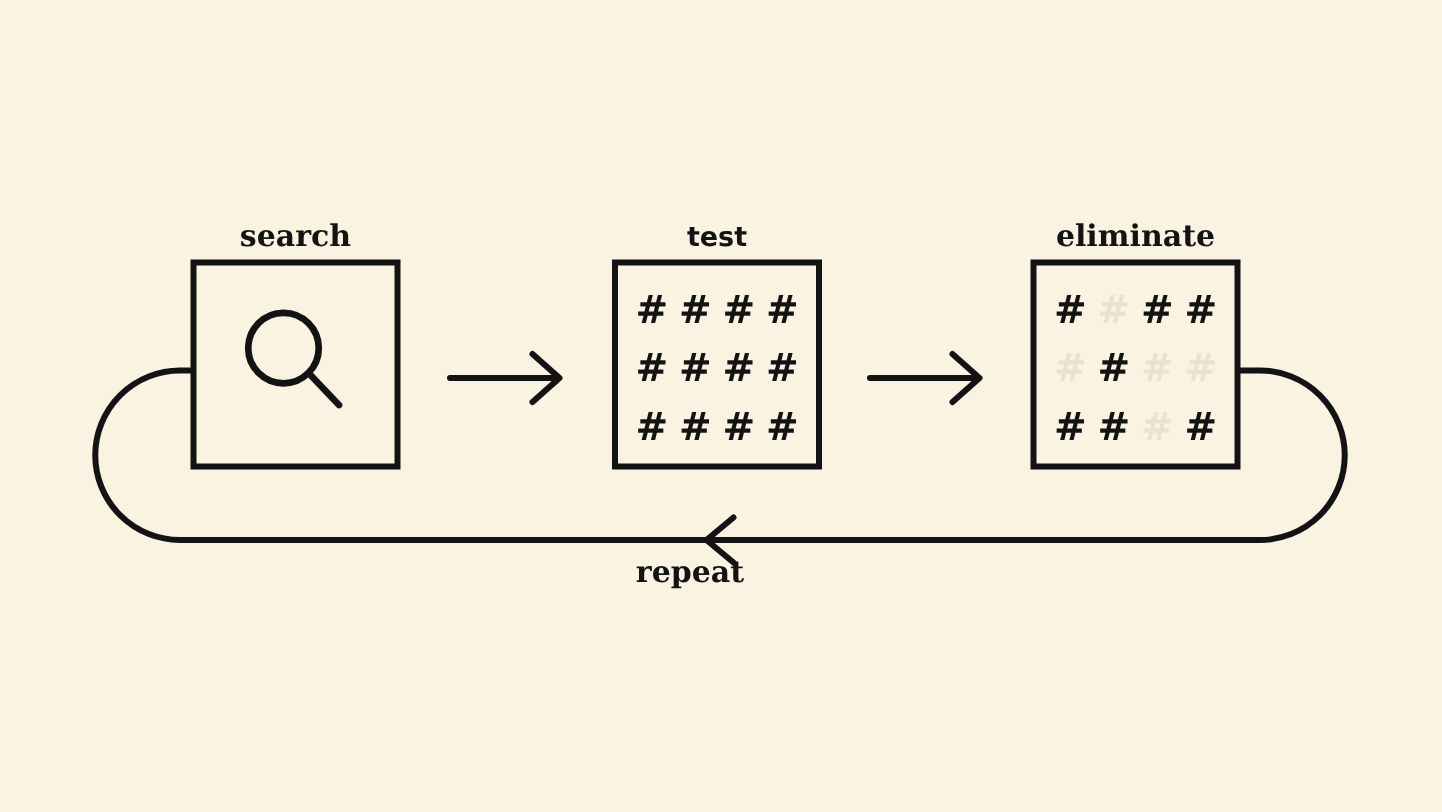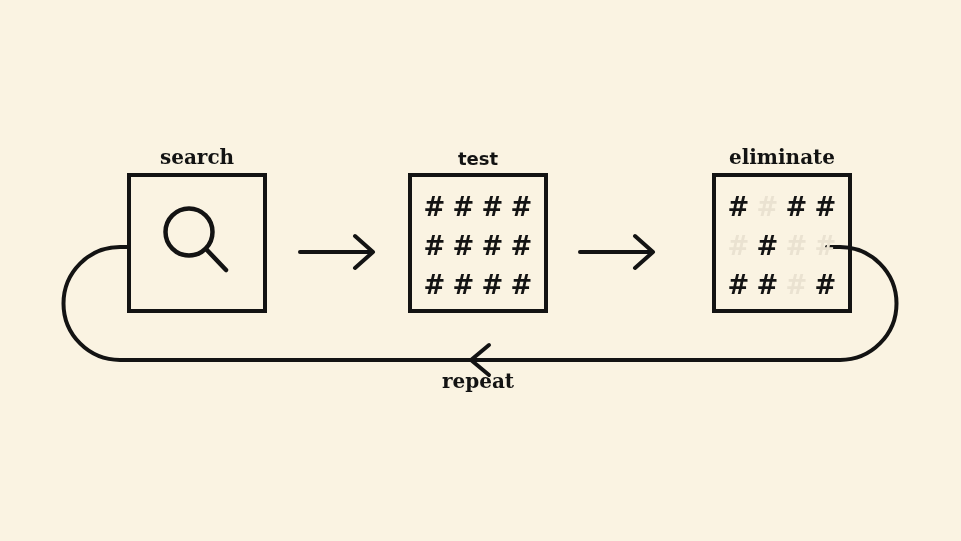--- a/index.html
+++ b/index.html
@@ -53,21 +53,21 @@
     left: 50%;
     transform: translateX(-50%);
     white-space: nowrap;
     font-weight: bold;
     color: var(--ink);
   }
   .label-serif { font-family: "DejaVu Serif", serif; font-size: 20px; }
   .label-sans  { font-family: "DejaVu Sans", sans-serif; font-size: 18px; }
   .node-search { left: 127px; }
   .node-test { left: 408px; }
-  .node-eliminate { left: 712px; }
+  .node-eliminate { left: 687px; }
   .magnifier-svg { display: block; }
   .magnifier-svg circle, .magnifier-svg line {
     fill: none;
     stroke: var(--ink);
     stroke-width: 4.5;
     stroke-linecap: round;
   }
   .hash-grid {
     display: flex;
     flex-direction: column;
@@ -82,21 +82,21 @@
     justify-content: center;
     font-family: "DejaVu Sans", sans-serif;
     font-weight: bold;
     font-size: 26px;
     color: var(--ink);
   }
   .hash.faded { color: var(--faded); }
   .loop-label {
     position: absolute;
     top: 369px;
-    left: 478px;
+    left: 460px;
     transform: translateX(-50%);
     font-family: "DejaVu Serif", serif;
     font-weight: bold;
     font-size: 20px;
     color: var(--ink);
     white-space: nowrap;
   }
 </style>
 </head>
 <body>

